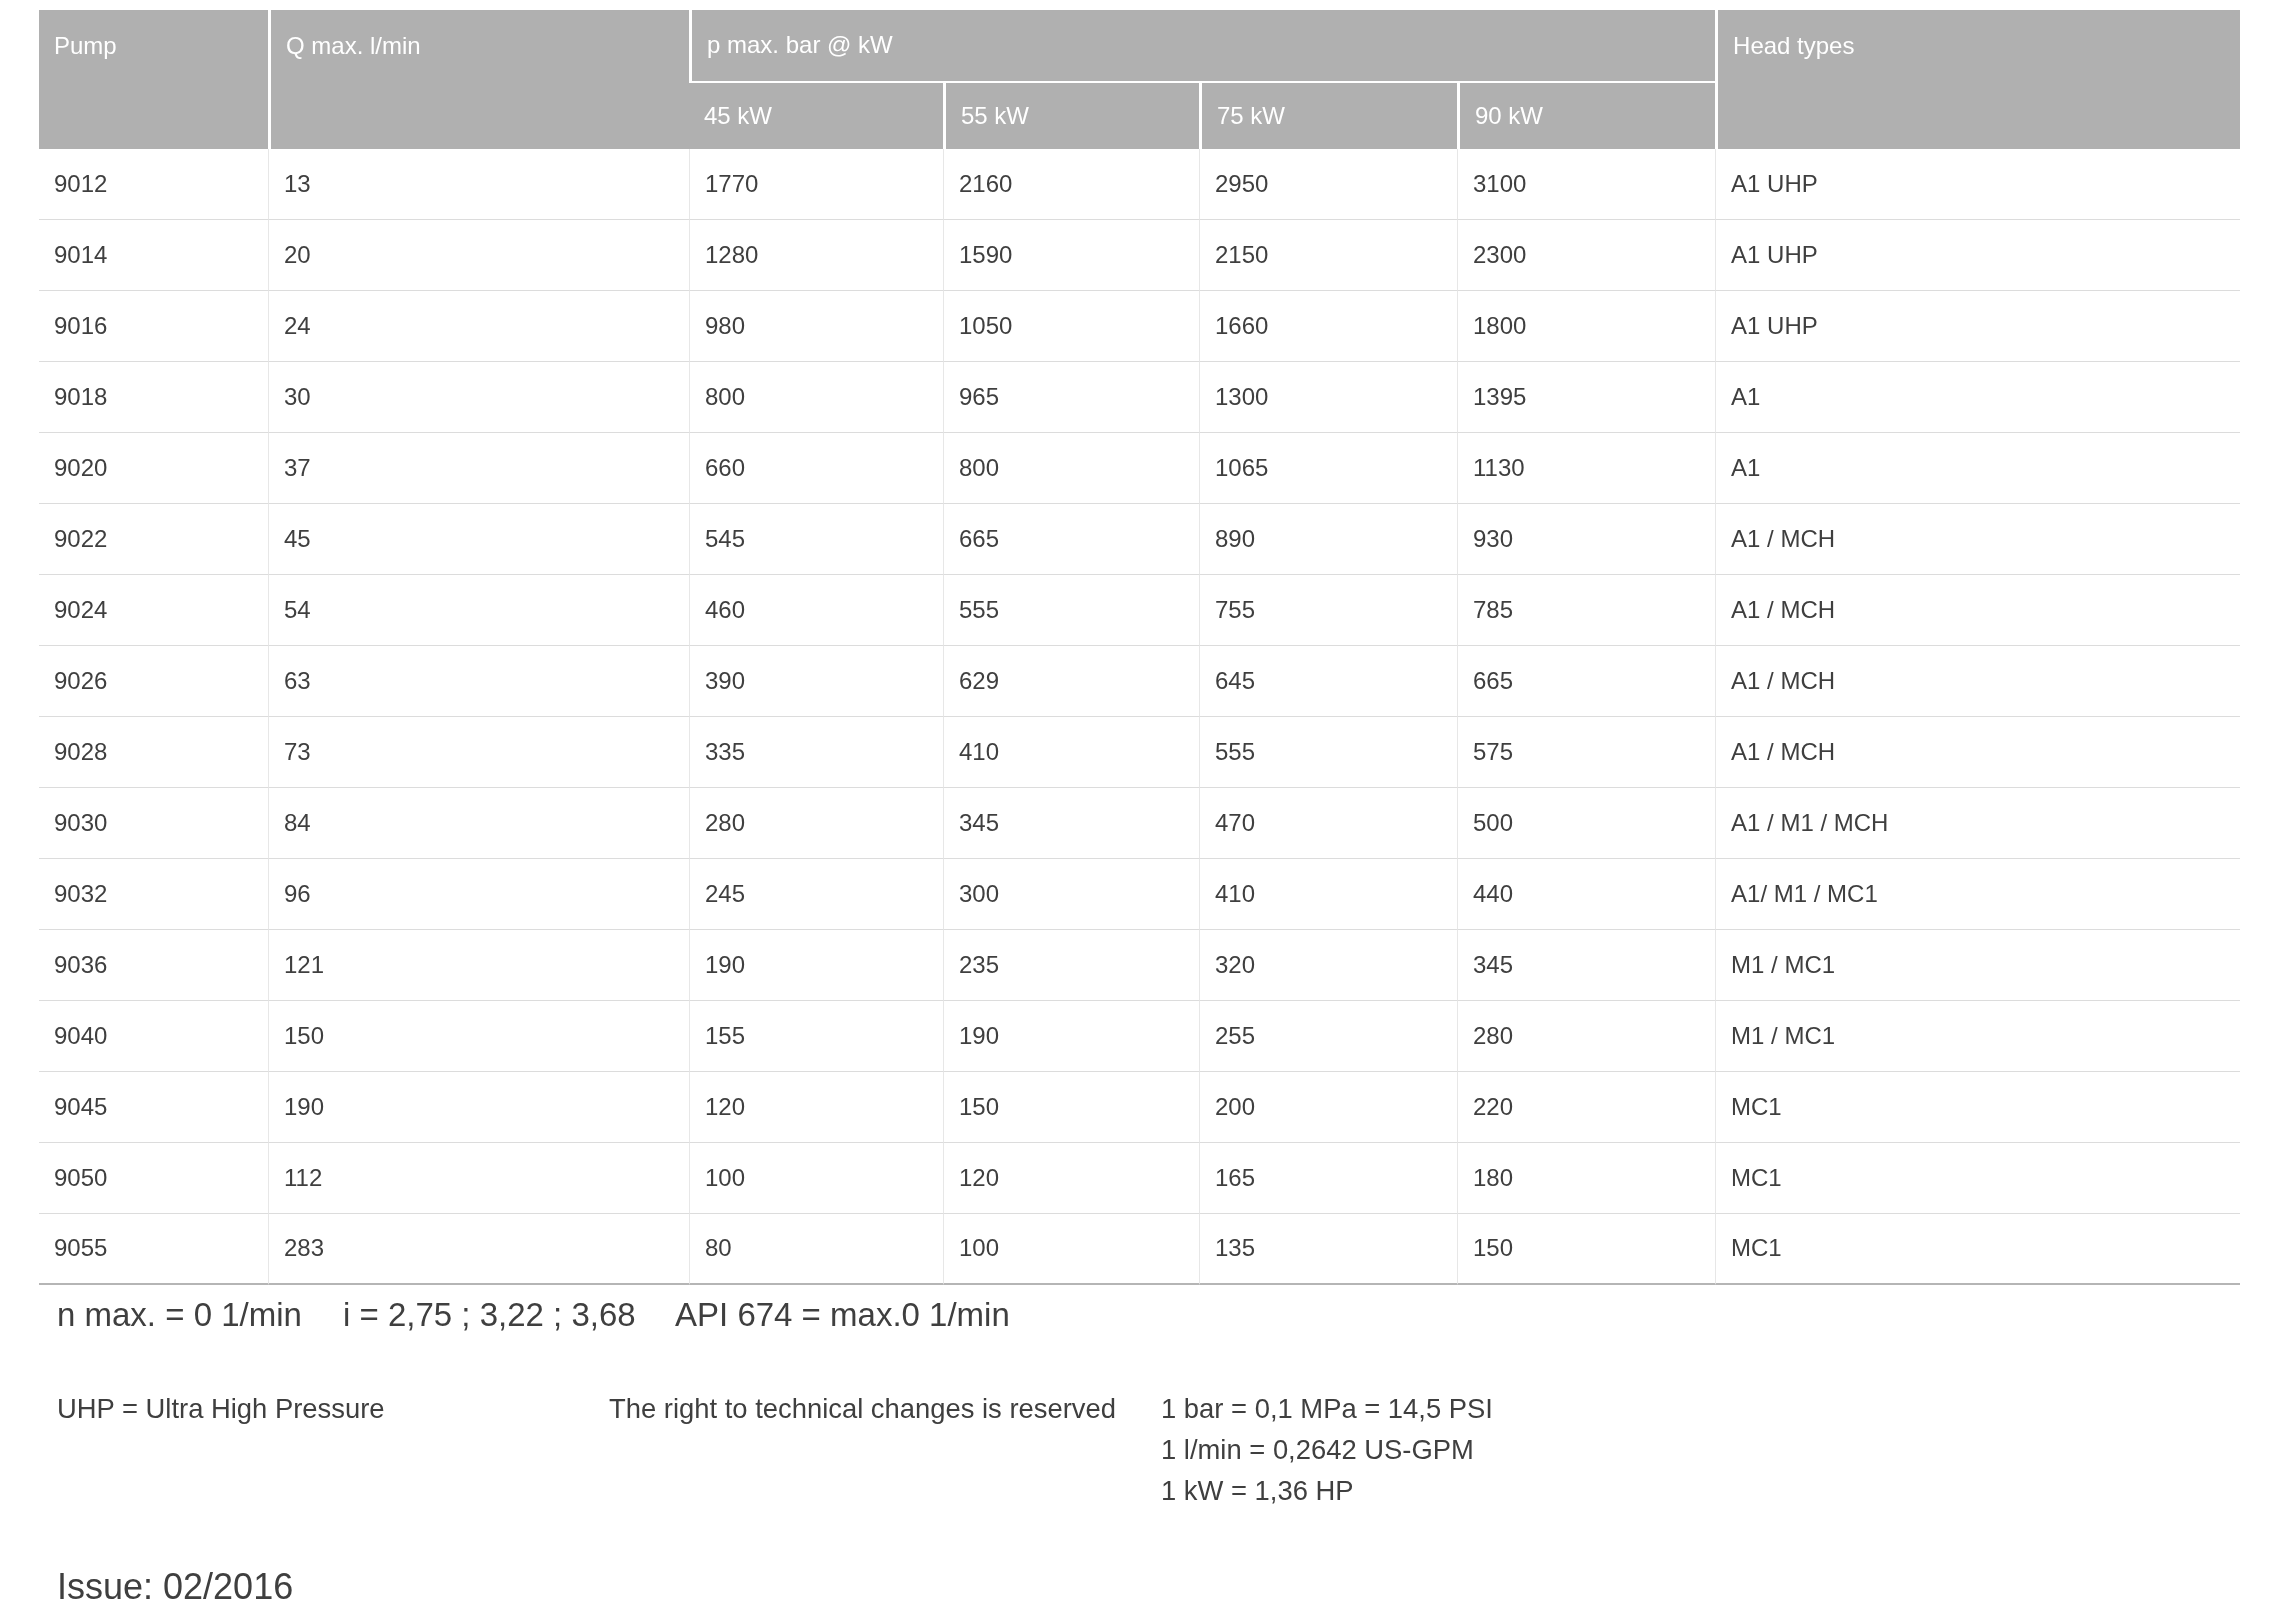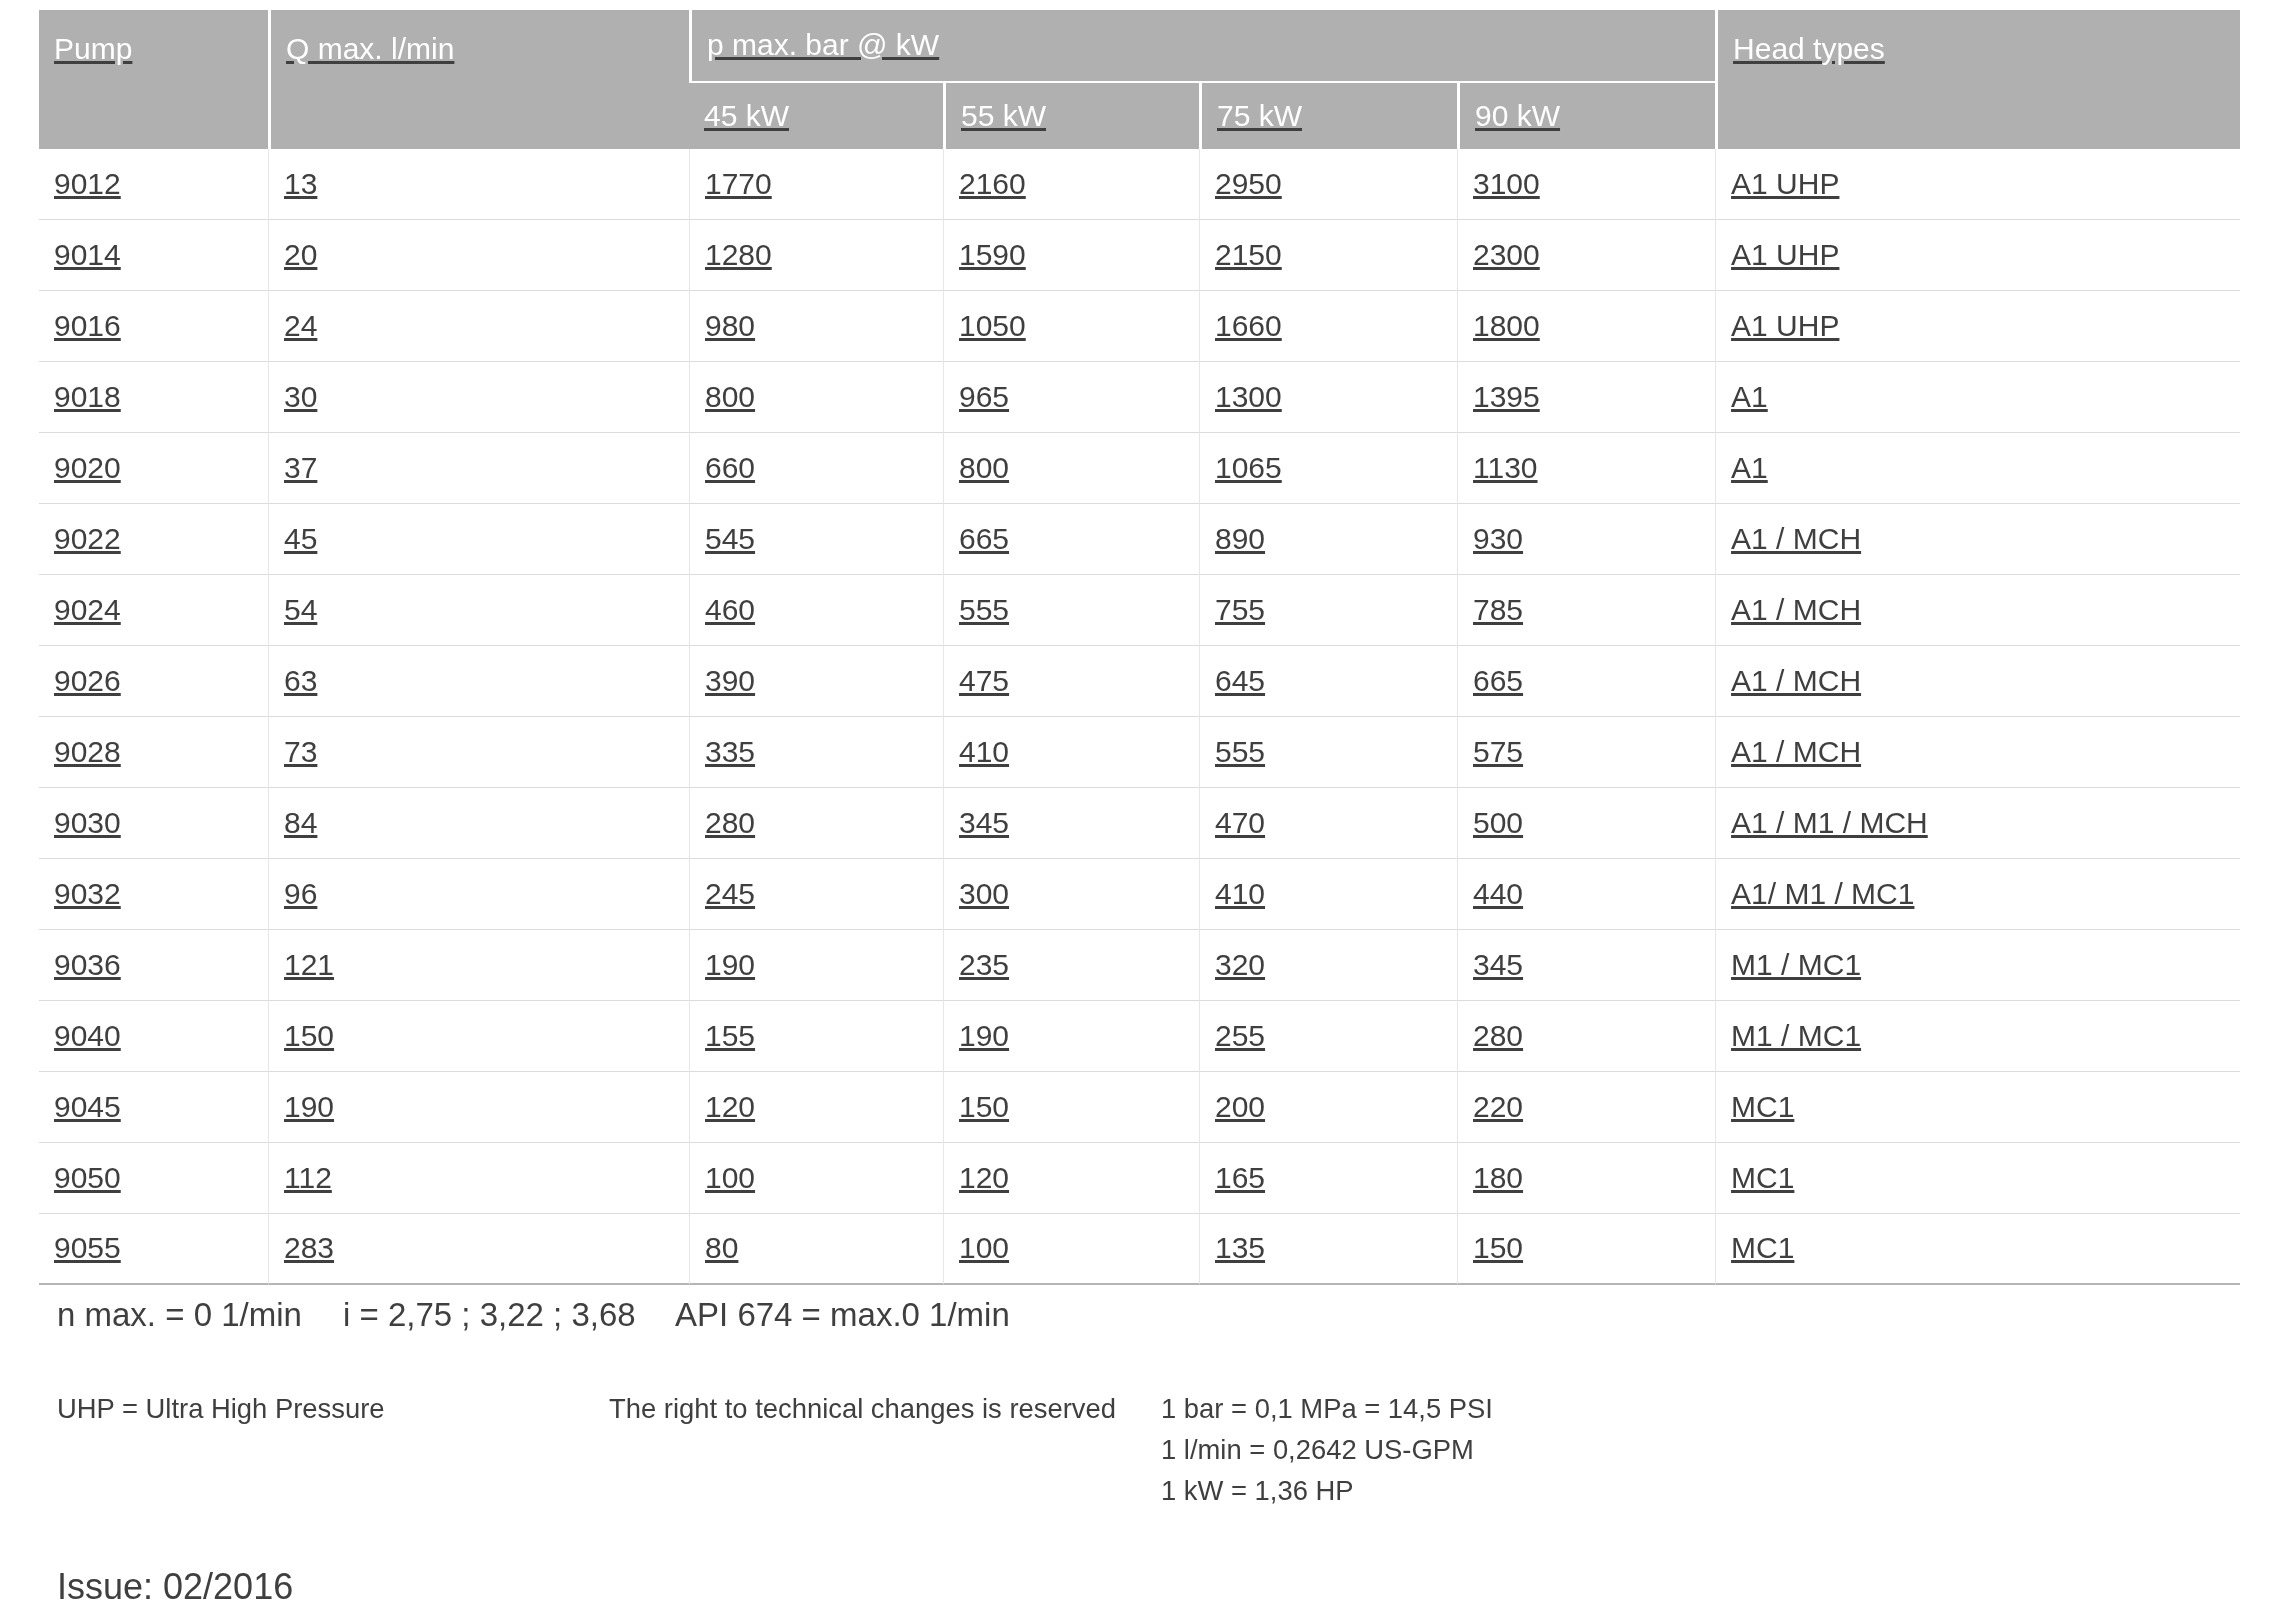--- a/index.html
+++ b/index.html
@@ -18,22 +18,21 @@
     box-sizing: border-box;
     padding: 9.5px 33px 0 39px;
   }
 
   
   table.spec {
     width: 100%;
     border-collapse: separate;
     border-spacing: 0;
     table-layout: fixed;
-    font-size: 30px;
-    text-decoration: underline;
+    font-size: 24px;
   }
   table.spec th {
     background: #b0b0b0;
     color: #ffffff;
     font-weight: 400;
     text-align: left;
     padding: 0 0 0 15px;
     box-sizing: border-box;
   }
   tr.h1 th { height: 71px; }
@@ -181,21 +180,21 @@
           <td class="vline">460</td>
           <td class="vline">555</td>
           <td class="vline">755</td>
           <td class="vline">785</td>
           <td class="vline">A1 / MCH</td>
         </tr>
         <tr>
           <td>9026</td>
           <td class="vline">63</td>
           <td class="vline">390</td>
-          <td class="vline">475</td>
+          <td class="vline">629</td>
           <td class="vline">645</td>
           <td class="vline">665</td>
           <td class="vline">A1 / MCH</td>
         </tr>
         <tr>
           <td>9028</td>
           <td class="vline">73</td>
           <td class="vline">335</td>
           <td class="vline">410</td>
           <td class="vline">555</td>

